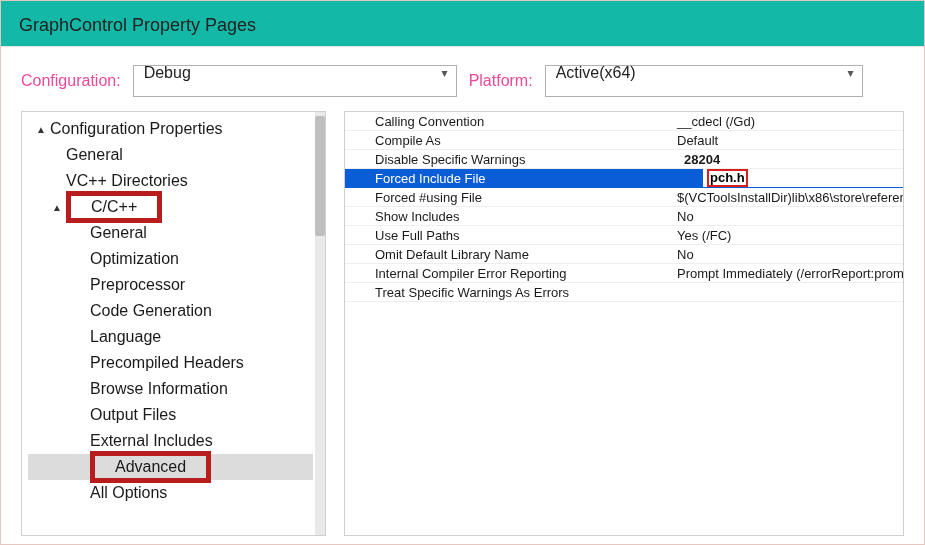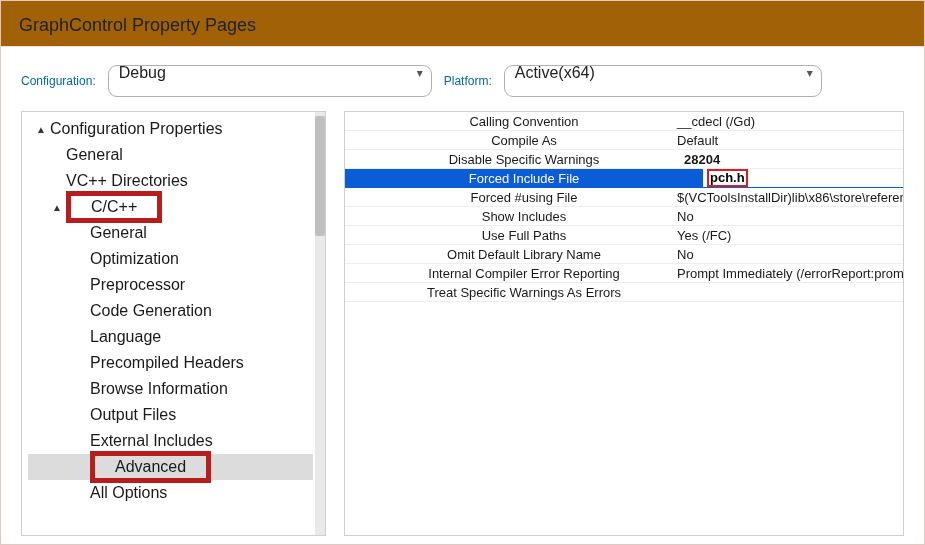--- a/index.html
+++ b/index.html
@@ -8,40 +8,40 @@
     font-family: "Segoe UI", Tahoma, sans-serif;
     font-size: 14.5px;
     color: #1a1a1a;
     background: #fff;
     width: 925px;
     height: 545px;
     overflow: hidden;
     border: 1px solid #e4c7c0;
   }
   .titlebar {
-    background: #a16207;
+    background: #14b8a6;
     padding: 14px 18px 10px 18px;
     font-size: 18px;
     color: #222;
     border-bottom: 1px solid #f0ded8;
   }
   .config-row {
     display: flex;
     align-items: center;
     gap: 12px;
     padding: 18px 20px 14px 20px;
     font-size: 16px;
   }
-  .config-row label { font-size: 12px; color: #0369a1; }
+  .config-row label { font-size: 16px; color: #ec4899; }
   .combo {
     display: flex;
     align-items: center;
     justify-content: space-between;
     border: 1px solid #b0b0b0;
-    border-radius: 9px;
+    border-radius: 0;
     padding: 4px 8px 20px 10px;
     height: 32px;
     background: #fff;
     font-size: 16px;
     color: #222;
   }
   .combo .chev {
     color: #555;
     font-size: 12px;
     margin-left: 8px;
@@ -127,21 +127,20 @@
     height: 19px;
     font-size: 13px;
     border-bottom: 1px solid #eee;
     align-items: center;
   }
   .prop-row .pname {
     width: 328px;
     padding-left: 30px;
     white-space: nowrap;
     overflow: hidden;
-    text-align: center;
   }
   .prop-row .pval {
     flex: 1;
     padding-left: 4px;
     white-space: nowrap;
     overflow: hidden;
   }
   .prop-row.bold .pval { font-weight: 600; margin-left: 7px; }
   .prop-row.sel {
     background: #0b5cd7;

